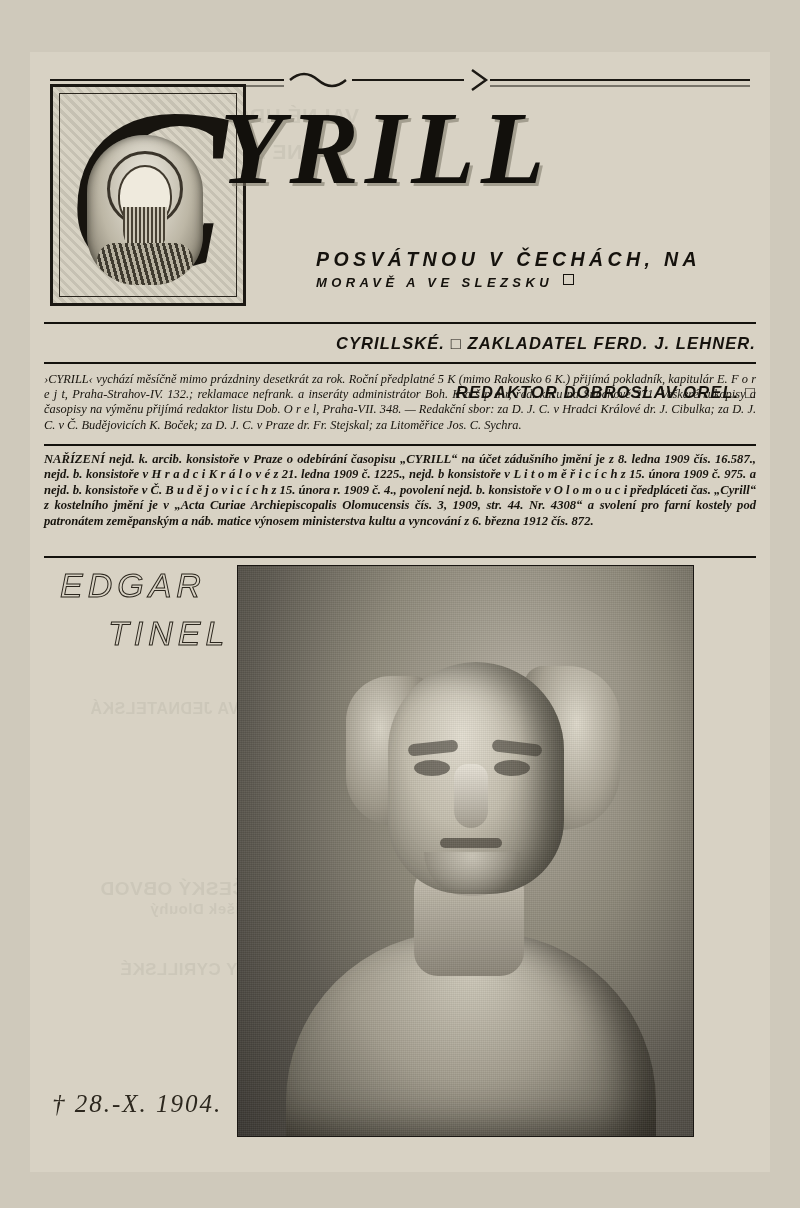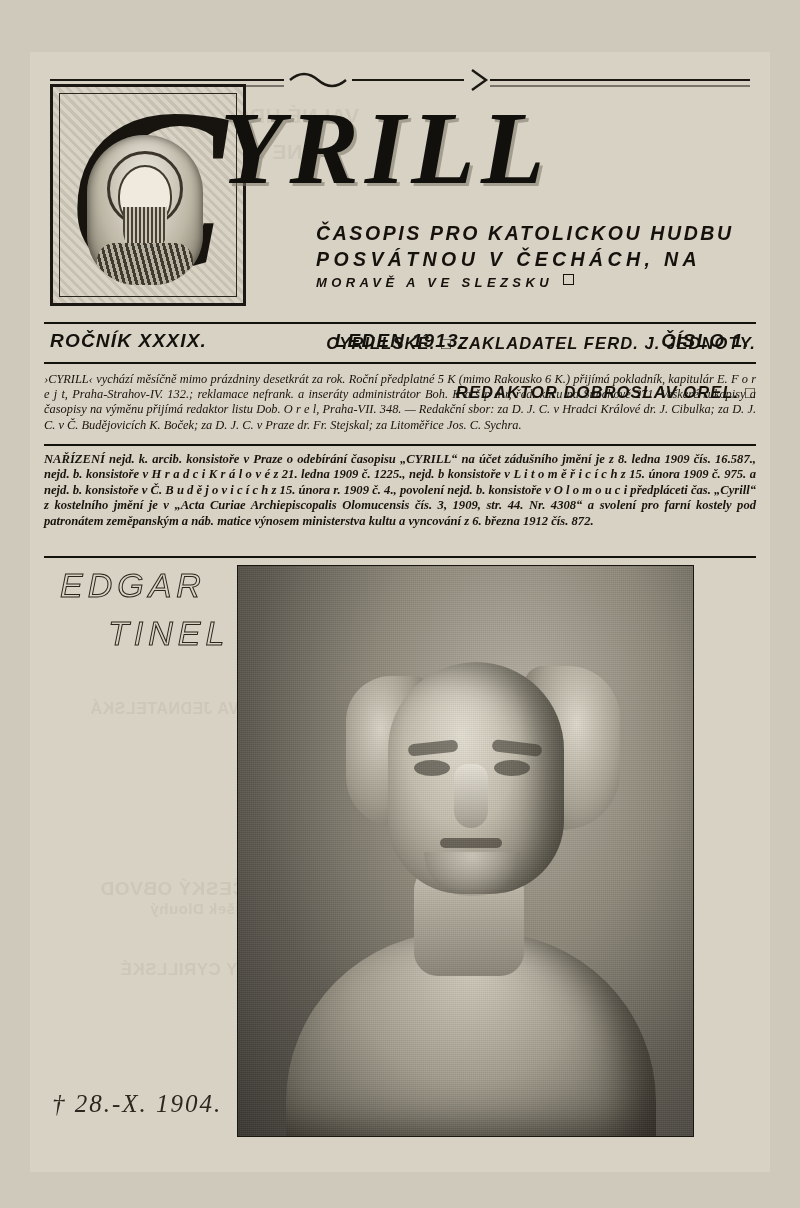--- a/index.html
+++ b/index.html
@@ -271,36 +271,30 @@
         <div class="head"></div>
         <div class="beard"></div>
         <div class="body"></div>
       </div>
     </div>
 
     <div class="title-word">
       <span class="shade">YRILL</span>
     </div>
 
-    <div class="sub sub1">ČASOPIS PRO KATOLICKOU HUDBU</div>
     <div class="sub sub2">POSVÁTNOU V ČECHÁCH, NA</div>
     <div class="sub sub3">
       <span>MORAVĚ A VE SLEZSKU</span><span class="sqr"></span>
     </div>
 
-    <div class="org org2">CYRILLSKÉ.  □  ZAKLADATEL FERD. J. JEDNOTY.</div>
+    <div class="org org2">CYRILLSKÉ.  □  ZAKLADATEL FERD. J. LEHNER.</div>
     <div class="org org3">REDAKTOR DOBROSLAV OREL.  □</div>
   </div>
 
   <div class="rule" style="left:44px;top:322px;width:712px;height:2px;"></div>
-  <div class="volrow">
-    <span class="l">ROČNÍK XXXIX.</span>
-    <span class="c">LEDEN 1913.</span>
-    <span class="r">ČÍSLO 1.</span>
-  </div>
   <div class="rule" style="left:44px;top:362px;width:712px;height:2px;"></div>
 
   <div class="block imprint">›CYRILL‹ vychází měsíčně mimo prázdniny desetkrát za rok. Roční předplatné 5 K (mimo Rakousko 6 K.) přijímá pokladník, kapitulár E. F o r e j t, Praha-Strahov-IV. 132.; reklamace nefrank. a inseráty administrátor Boh. K a š p a r, řed. kůru na Smíchově 271. Veškeré rukopisy a časopisy na výměnu přijímá redaktor listu Dob. O r e l, Praha-VII. 348. — Redakční sbor: za D. J. C. v Hradci Králové dr. J. Cibulka; za D. J. C. v Č. Budějovicích K. Boček; za D. J. C. v Praze dr. Fr. Stejskal; za Litoměřice Jos. C. Sychra.</div>
 
   <div class="rule" style="left:44px;top:444px;width:712px;height:1.5px;"></div>
 
   <div class="block decree">NAŘÍZENÍ nejd. k. arcib. konsistoře v Praze o odebírání časopisu „CYRILL“ na účet zádušního jmění je z 8. ledna 1909 čís. 16.587., nejd. b. konsistoře v H r a d c i K r á l o v é z 21. ledna 1909 č. 1225., nejd. b konsistoře v L i t o m ě ř i c í c h z 15. února 1909 č. 975. a nejd. b. konsistoře v Č. B u d ě j o v i c í c h z 15. února r. 1909 č. 4., povolení nejd. b. konsistoře v O l o m o u c i předpláceti čas. „Cyrill“ z kostelního jmění je v „Acta Curiae Archiepiscopalis Olomucensis čís. 3, 1909, str. 44. Nr. 4308“ a svolení pro farní kostely pod patronátem zeměpanským a náb. matice výnosem ministerstva kultu a vyncování z 6. března 1912 čís. 872.</div>
 
   <div class="rule" style="left:44px;top:556px;width:712px;height:1.5px;"></div>
 

